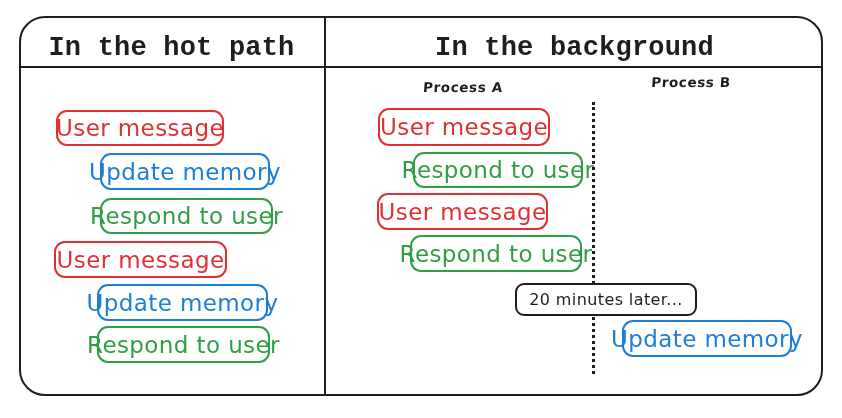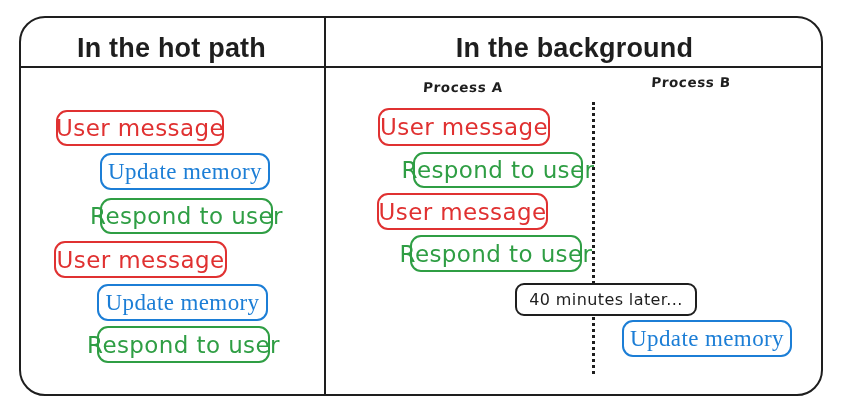--- a/index.html
+++ b/index.html
@@ -36,21 +36,21 @@
     width: 0; height: 378px;
     border-left: 2.5px solid var(--c-ink, #1e1e1e);
   }
   .panel-title {
     position: absolute;
     top: 30px;
     height: 36px;
     display: flex;
     align-items: center;
     justify-content: center;
-    font-family: Liberation Sans, sans-serif;
+    font-family: Liberation Mono, monospace;
     font-size: 27px;
     font-weight: 600;
     letter-spacing: 0.2px;
     color: var(--c-ink, #1e1e1e);
   }
   .panel-title.left  { left: 19px;  width: 305px; }
   .panel-title.right { left: 326px; width: 497px; text-align: right; }
   .process-label {
     position: absolute;
     font-size: 13.5px;
@@ -73,21 +73,21 @@
     border-radius: 11px;
     background: #ffffff;
     display: flex;
     align-items: center;
     justify-content: center;
     font-size: 23px;
     letter-spacing: 0.4px;
     white-space: nowrap;
   }
   .box.red   { color: var(--c-red, #e03131);   border-color: var(--c-red, #e03131); }
-  .box.blue  { color: var(--c-blue, #1c7ed6);  border-color: var(--c-blue, #1c7ed6); font-family: Liberation Serif, serif; }
+  .box.blue  { color: var(--c-blue, #1c7ed6);  border-color: var(--c-blue, #1c7ed6); }
   .box.green { color: var(--c-green, #2f9e44); border-color: var(--c-green, #2f9e44); }
   .box.ink   { color: var(--c-ink, #1e1e1e);   border-color: var(--c-ink, #1e1e1e); border-radius: 9px; font-size: 16px; }
 </style>
 </head>
 <body>
 
 <div class="canvas">
 
   <div class="frame"></div>
   <div class="divider-v"></div>
@@ -106,17 +106,17 @@
   <div class="box green" style="left:100px; top:198px; width:173px; height:36px;">Respond to user</div>
   <div class="box red" style="left:54px;  top:241px; width:173px; height:37px;">User message</div>
   <div class="box blue" style="left:97px;  top:284px; width:171px; height:37px;">Update memory</div>
   <div class="box green" style="left:97px;  top:326px; width:173px; height:37px;">Respond to user</div>
 
   <div class="box red" style="left:378px; top:108px; width:172px; height:38px;">User message</div>
   <div class="box green" style="left:413px; top:152px; width:170px; height:36px;">Respond to user</div>
   <div class="box red" style="left:377px; top:193px; width:171px; height:37px;">User message</div>
   <div class="box green" style="left:410px; top:235px; width:172px; height:37px;">Respond to user</div>
 
-  <div class="box ink" style="left:515px; top:283px; width:182px; height:33px;">40 minutes later...</div>
+  <div class="box ink" style="left:515px; top:283px; width:182px; height:33px;">20 minutes later...</div>
 
   <div class="box blue" style="left:622px; top:320px; width:170px; height:37px;">Update memory</div>
 
 </div>
 
 </body></html>

